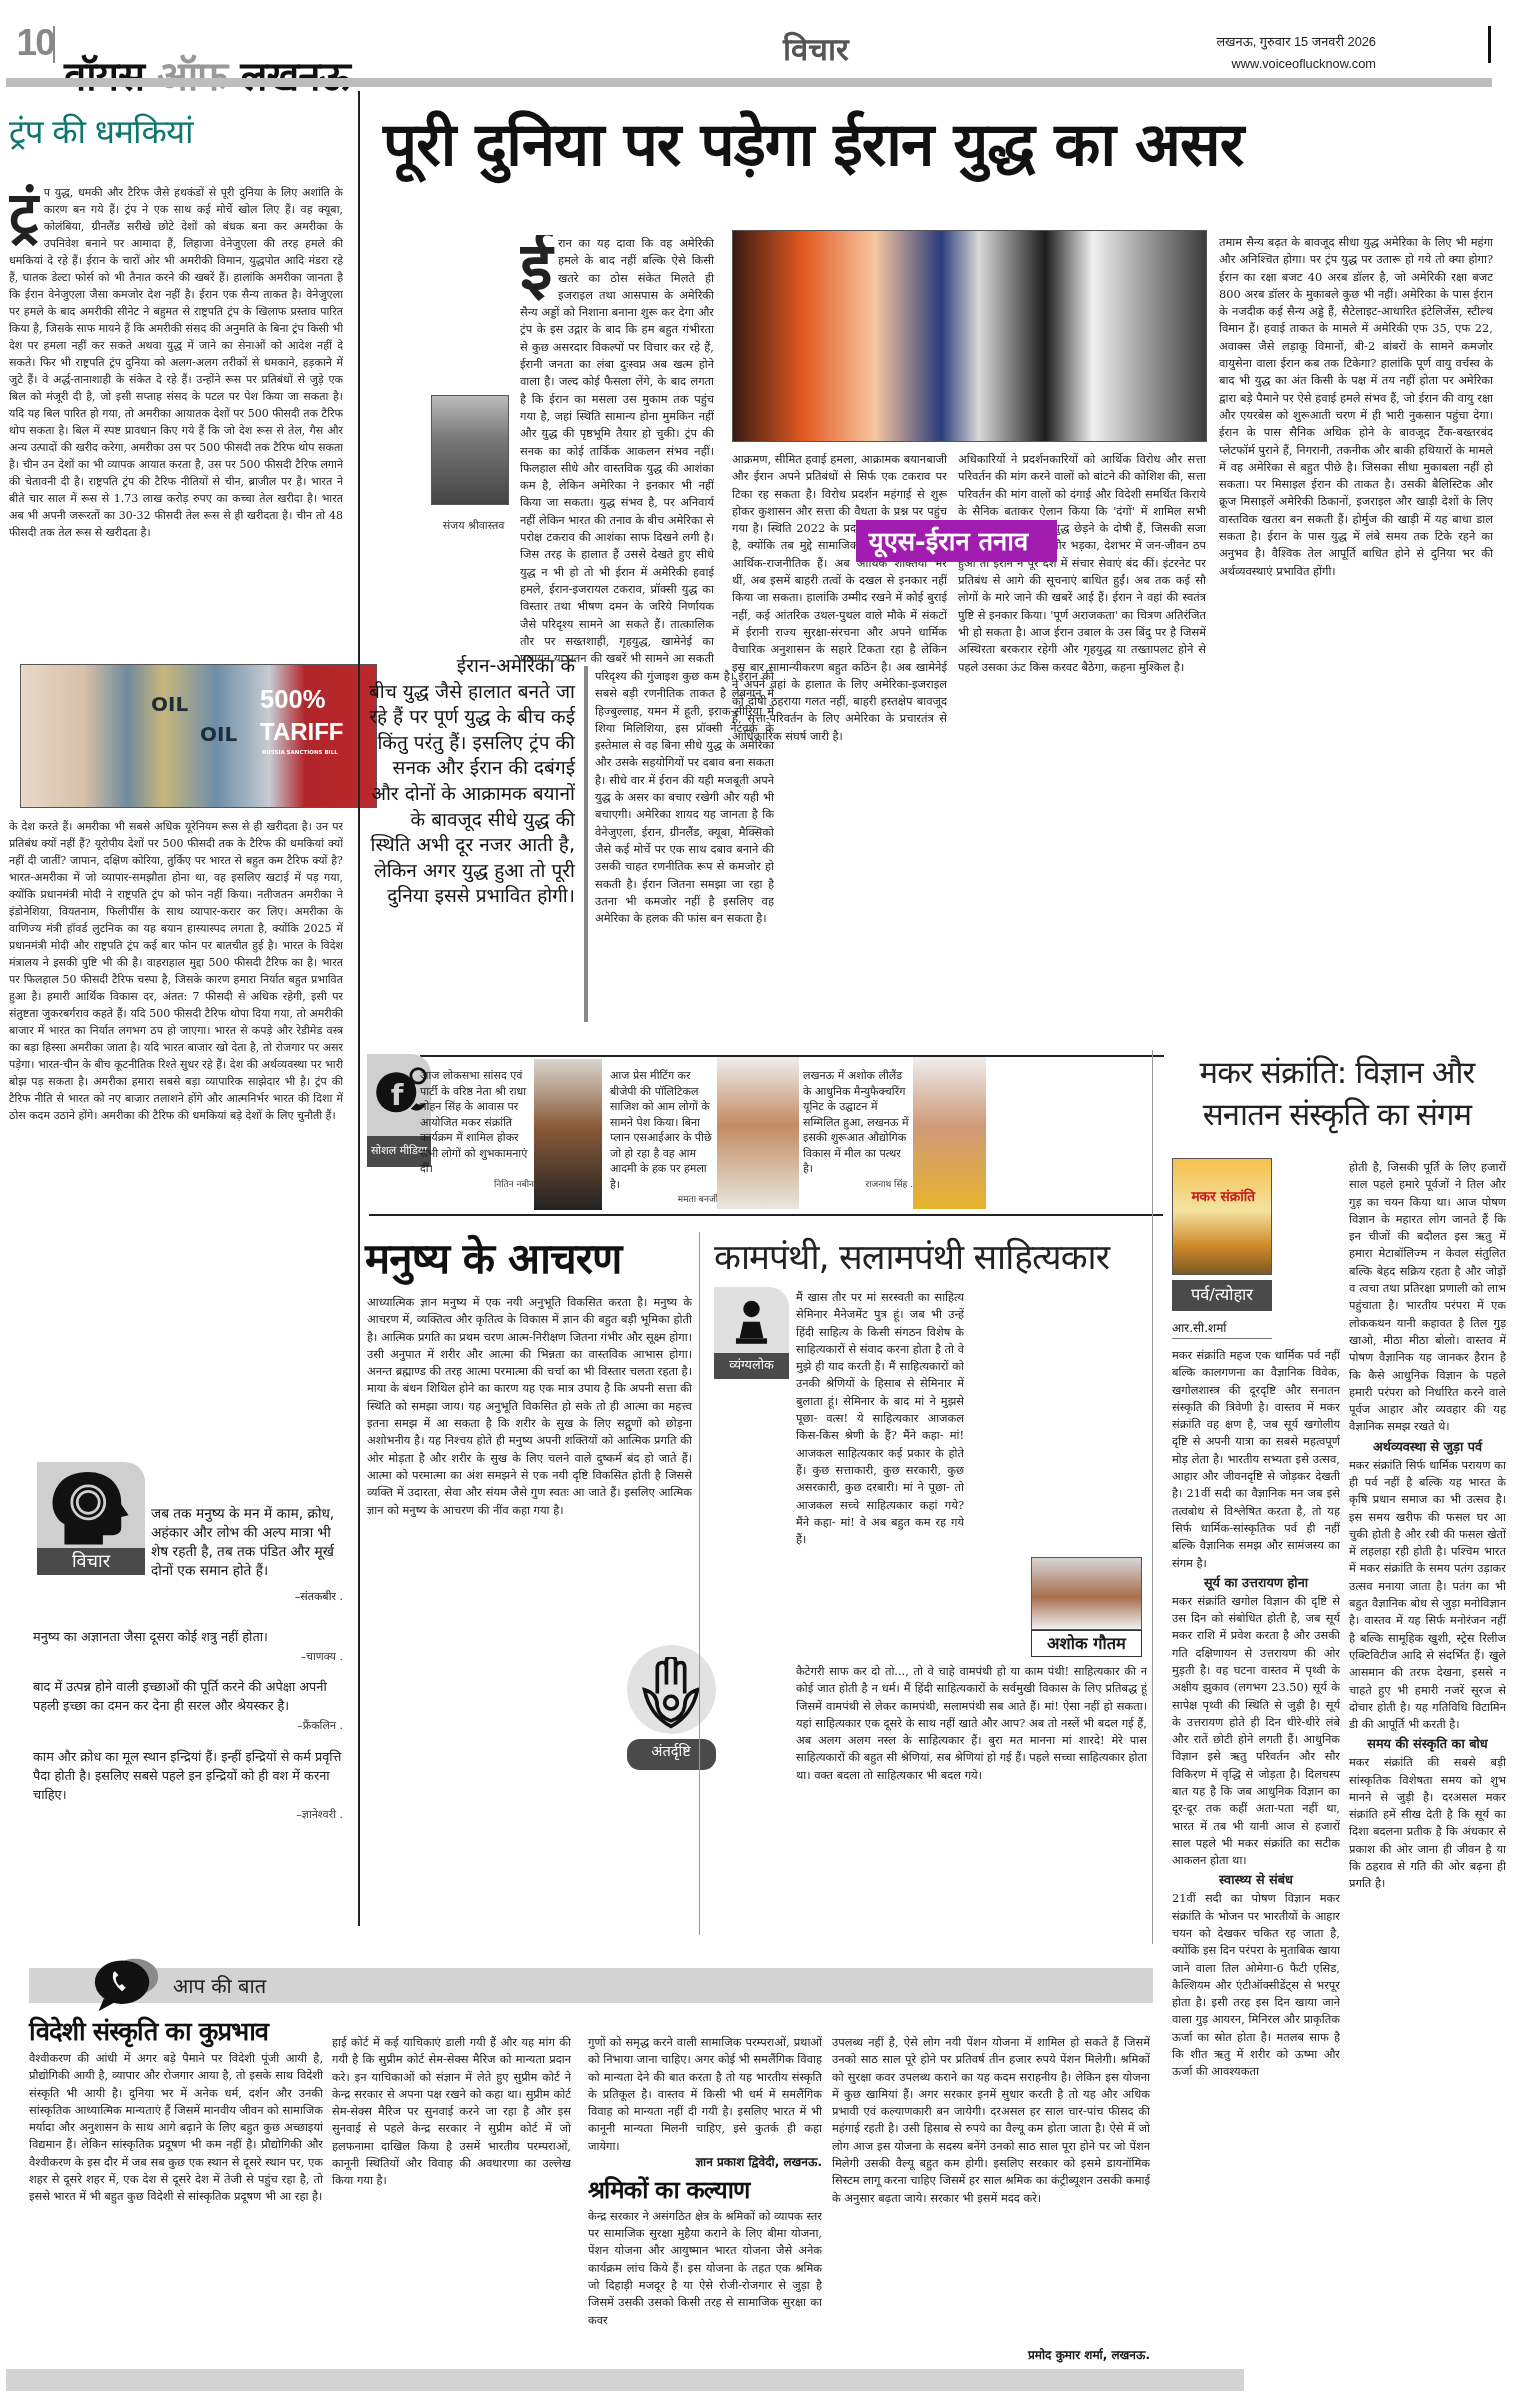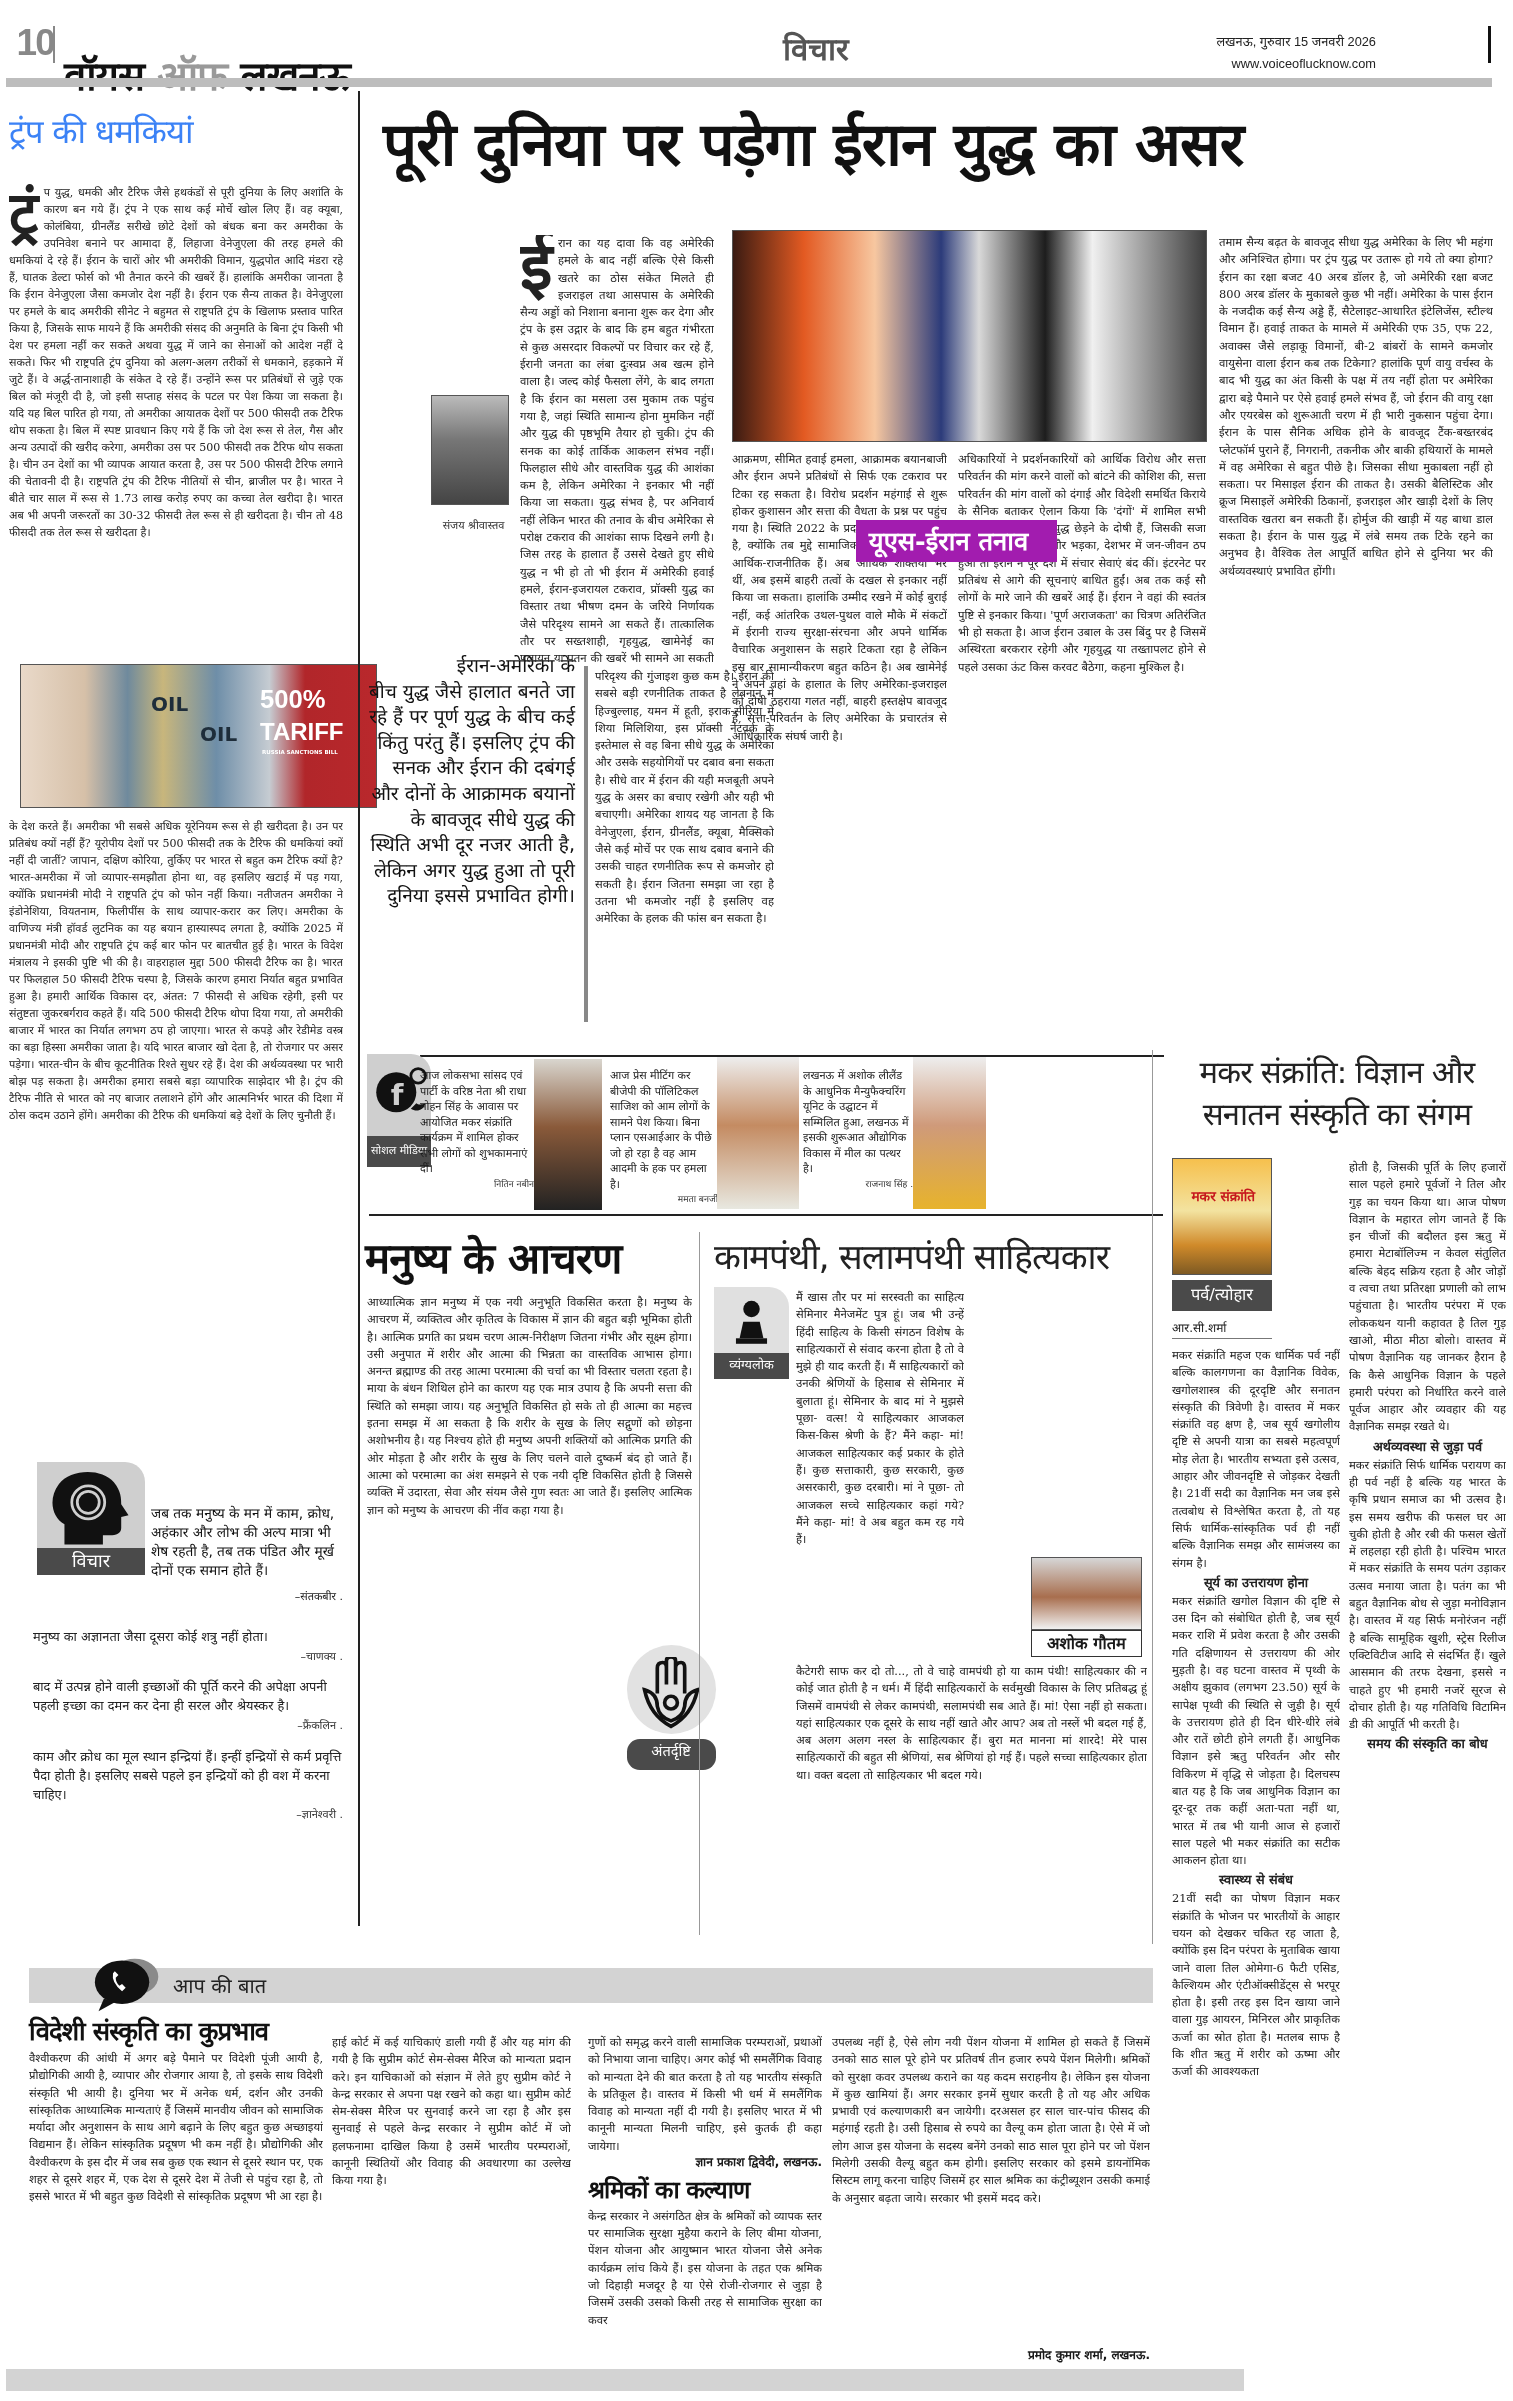--- a/index.html
+++ b/index.html
@@ -58,21 +58,21 @@
   <span>लखनऊ</span>
 </div>
 <div class="abs section">विचार</div>
 <div class="abs dateline">
   <div>लखनऊ, गुरुवार 15 जनवरी 2026</div>
   <div>www.voiceoflucknow.com</div>
 </div>
 <div class="abs" style="left:1488px;top:25.6px;width:2.7px;height:37px;background:#111;"></div>
 <div class="grey-bar" style="left:5.5px;top:78px;width:1486px;"></div>
 
-<div class="abs" style="left:9px;top:108px;font-size:33px;color:#3b82f6;font-family:'DejaVu Sans',sans-serif;letter-spacing:-0.9px;">ट्रंप की धमकियां</div>
+<div class="abs" style="left:9px;top:108px;font-size:33px;color:#0f766e;font-family:'DejaVu Sans',sans-serif;letter-spacing:-0.9px;">ट्रंप की धमकियां</div>
 <div class="abs txt" style="left:9px;top:184px;width:334px;height:470px;font-size:11px;line-height:17px;">
   <span class="dropcap">ट्रं</span>
   <span>प युद्ध, धमकी और टैरिफ जैसे हथकंडों से पूरी दुनिया के लिए अशांति के कारण बन गये हैं। ट्रंप ने एक साथ कई मोर्चे खोल लिए हैं। वह क्यूबा, कोलंबिया, ग्रीनलैंड सरीखे छोटे देशों को बंधक बना कर अमरीका के उपनिवेश बनाने पर आमादा हैं, लिहाजा वेनेजुएला की तरह हमले की धमकियां दे रहे हैं। ईरान के चारों ओर भी अमरीकी विमान, युद्धपोत आदि मंडरा रहे हैं, घातक डेल्टा फोर्स को भी तैनात करने की खबरें हैं। हालांकि अमरीका जानता है कि ईरान वेनेजुएला जैसा कमजोर देश नहीं है। ईरान एक सैन्य ताकत है। वेनेजुएला पर हमले के बाद अमरीकी सीनेट ने बहुमत से राष्ट्रपति ट्रंप के खिलाफ प्रस्ताव पारित किया है, जिसके साफ मायने हैं कि अमरीकी संसद की अनुमति के बिना ट्रंप किसी भी देश पर हमला नहीं कर सकते अथवा युद्ध में जाने का सेनाओं को आदेश नहीं दे सकते। फिर भी राष्ट्रपति ट्रंप दुनिया को अलग-अलग तरीकों से धमकाने, हड़काने में जुटे हैं। वे अर्द्ध-तानाशाही के संकेत दे रहे हैं। उन्होंने रूस पर प्रतिबंधों से जुड़े एक बिल को मंजूरी दी है, जो इसी सप्ताह संसद के पटल पर पेश किया जा सकता है। यदि यह बिल पारित हो गया, तो अमरीका आयातक देशों पर 500 फीसदी तक टैरिफ थोप सकता है। बिल में स्पष्ट प्रावधान किए गये हैं कि जो देश रूस से तेल, गैस और अन्य उत्पादों की खरीद करेगा, अमरीका उस पर 500 फीसदी तक टैरिफ थोप सकता है। चीन उन देशों का भी व्यापक आयात करता है, उस पर 500 फीसदी टैरिफ लगाने की चेतावनी दी है। राष्ट्रपति ट्रंप की टैरिफ नीतियों से चीन, ब्राजील पर है। भारत ने बीते चार साल में रूस से 1.73 लाख करोड़ रुपए का कच्चा तेल खरीदा है। भारत अब भी अपनी जरूरतों का 30-32 फीसदी तेल रूस से ही खरीदता है। चीन तो 48 फीसदी तक तेल रूस से खरीदता है।</span>
 </div>
 <div class="photo ph-trump-oil" style="left:20px;top:664px;width:357px;height:144px;">
   <div class="abs" style="left:130px;top:27px;color:#1e2d3a;font-weight:bold;font-size:20px;">OIL</div>
   <div class="abs" style="left:179px;top:57px;color:#1e2d3a;font-weight:bold;font-size:20px;">OIL</div>
   <div class="abs" style="left:239px;top:20px;color:#fff;font-weight:bold;font-size:25.6px;font-family:'Liberation Sans',sans-serif;">500%</div>
   <div class="abs" style="left:239px;top:53px;color:#fff;font-weight:bold;font-size:24px;font-family:'Liberation Sans',sans-serif;">TARIFF</div>
   <div class="abs" style="left:241px;top:84px;color:#fff;font-weight:bold;font-size:5.5px;">RUSSIA SANCTIONS BILL</div>
@@ -205,20 +205,21 @@
   <div class="subhead">सूर्य का उत्तरायण होना</div>
   <span>मकर संक्रांति खगोल विज्ञान की दृष्टि से उस दिन को संबोधित होती है, जब सूर्य मकर राशि में प्रवेश करता है और उसकी गति दक्षिणायन से उत्तरायण की ओर मुड़ती है। वह घटना वास्तव में पृथ्वी के अक्षीय झुकाव (लगभग 23.50) सूर्य के सापेक्ष पृथ्वी की स्थिति से जुड़ी है। सूर्य के उत्तरायण होते ही दिन धीरे-धीरे लंबे और रातें छोटी होने लगती हैं। आधुनिक विज्ञान इसे ऋतु परिवर्तन और सौर विकिरण में वृद्धि से जोड़ता है। दिलचस्प बात यह है कि जब आधुनिक विज्ञान का दूर-दूर तक कहीं अता-पता नहीं था, भारत में तब भी यानी आज से हजारों साल पहले भी मकर संक्रांति का सटीक आकलन होता था।</span>
   <div class="subhead">स्वास्थ्य से संबंध</div>
   <span>21वीं सदी का पोषण विज्ञान मकर संक्रांति के भोजन पर भारतीयों के आहार चयन को देखकर चकित रह जाता है, क्योंकि इस दिन परंपरा के मुताबिक खाया जाने वाला तिल ओमेगा-6 फैटी एसिड, कैल्शियम और एंटीऑक्सीडेंट्स से भरपूर होता है। इसी तरह इस दिन खाया जाने वाला गुड़ आयरन, मिनिरल और प्राकृतिक ऊर्जा का स्रोत होता है। मतलब साफ है कि शीत ऋतु में शरीर को ऊष्मा और ऊर्जा की आवश्यकता</span>
 </div>
 <div class="abs txt" style="left:1349px;top:1159px;width:157px;height:1219px;">
   <span>होती है, जिसकी पूर्ति के लिए हजारों साल पहले हमारे पूर्वजों ने तिल और गुड़ का चयन किया था। आज पोषण विज्ञान के महारत लोग जानते हैं कि इन चीजों की बदौलत इस ऋतु में हमारा मेटाबॉलिज्म न केवल संतुलित बल्कि बेहद सक्रिय रहता है और जोड़ों व त्वचा तथा प्रतिरक्षा प्रणाली को लाभ पहुंचाता है। भारतीय परंपरा में एक लोककथन यानी कहावत है तिल गुड़ खाओ, मीठा मीठा बोलो। वास्तव में पोषण वैज्ञानिक यह जानकर हैरान है कि कैसे आधुनिक विज्ञान के पहले हमारी परंपरा को निर्धारित करने वाले पूर्वज आहार और व्यवहार की यह वैज्ञानिक समझ रखते थे।</span>
   <div class="subhead">अर्थव्यवस्था से जुड़ा पर्व</div>
   <span>मकर संक्रांति सिर्फ धार्मिक परायण का ही पर्व नहीं है बल्कि यह भारत के कृषि प्रधान समाज का भी उत्सव है। इस समय खरीफ की फसल घर आ चुकी होती है और रबी की फसल खेतों में लहलहा रही होती है। पश्चिम भारत में मकर संक्रांति के समय पतंग उड़ाकर उत्सव मनाया जाता है। पतंग का भी बहुत वैज्ञानिक बोध से जुड़ा मनोविज्ञान है। वास्तव में यह सिर्फ मनोरंजन नहीं है बल्कि सामूहिक खुशी, स्ट्रेस रिलीज एक्टिविटीज आदि से संदर्भित हैं। खुले आसमान की तरफ देखना, इससे न चाहते हुए भी हमारी नजरें सूरज से दोचार होती है। यह गतिविधि विटामिन डी की आपूर्ति भी करती है।</span>
   <div class="subhead">समय की संस्कृति का बोध</div>
+  <span>मकर संक्रांति की सबसे बड़ी सांस्कृतिक विशेषता समय को शुभ मानने से जुड़ी है। दरअसल मकर संक्रांति हमें सीख देती है कि सूर्य का दिशा बदलना प्रतीक है कि अंधकार से प्रकाश की ओर जाना ही जीवन है या कि ठहराव से गति की ओर बढ़ना ही प्रगति है।</span>
 </div>
 
 <div class="abs" style="left:29px;top:1968px;width:1124px;height:35px;background:#d3d3d3;"></div>
 <svg class="abs" style="left:91px;top:1955px;" width="73" height="58" viewBox="0 0 80 64">
   <ellipse cx="48" cy="24" rx="26" ry="20" fill="#8a8a8a"></ellipse>
   <ellipse cx="34" cy="30" rx="30" ry="24" fill="#111"></ellipse>
   <path d="M14 48 L8 62 L26 52 Z" fill="#111"></path>
   <path d="M24 20 Q22 30 34 40 L38 36 L34 32 L31 34 Q27 30 27 25 L30 22 L26 18 Z" fill="#fff"></path>
 </svg>
 <div class="abs" style="left:173px;top:1972px;font-size:20px;color:#222;">आप की बात</div>

